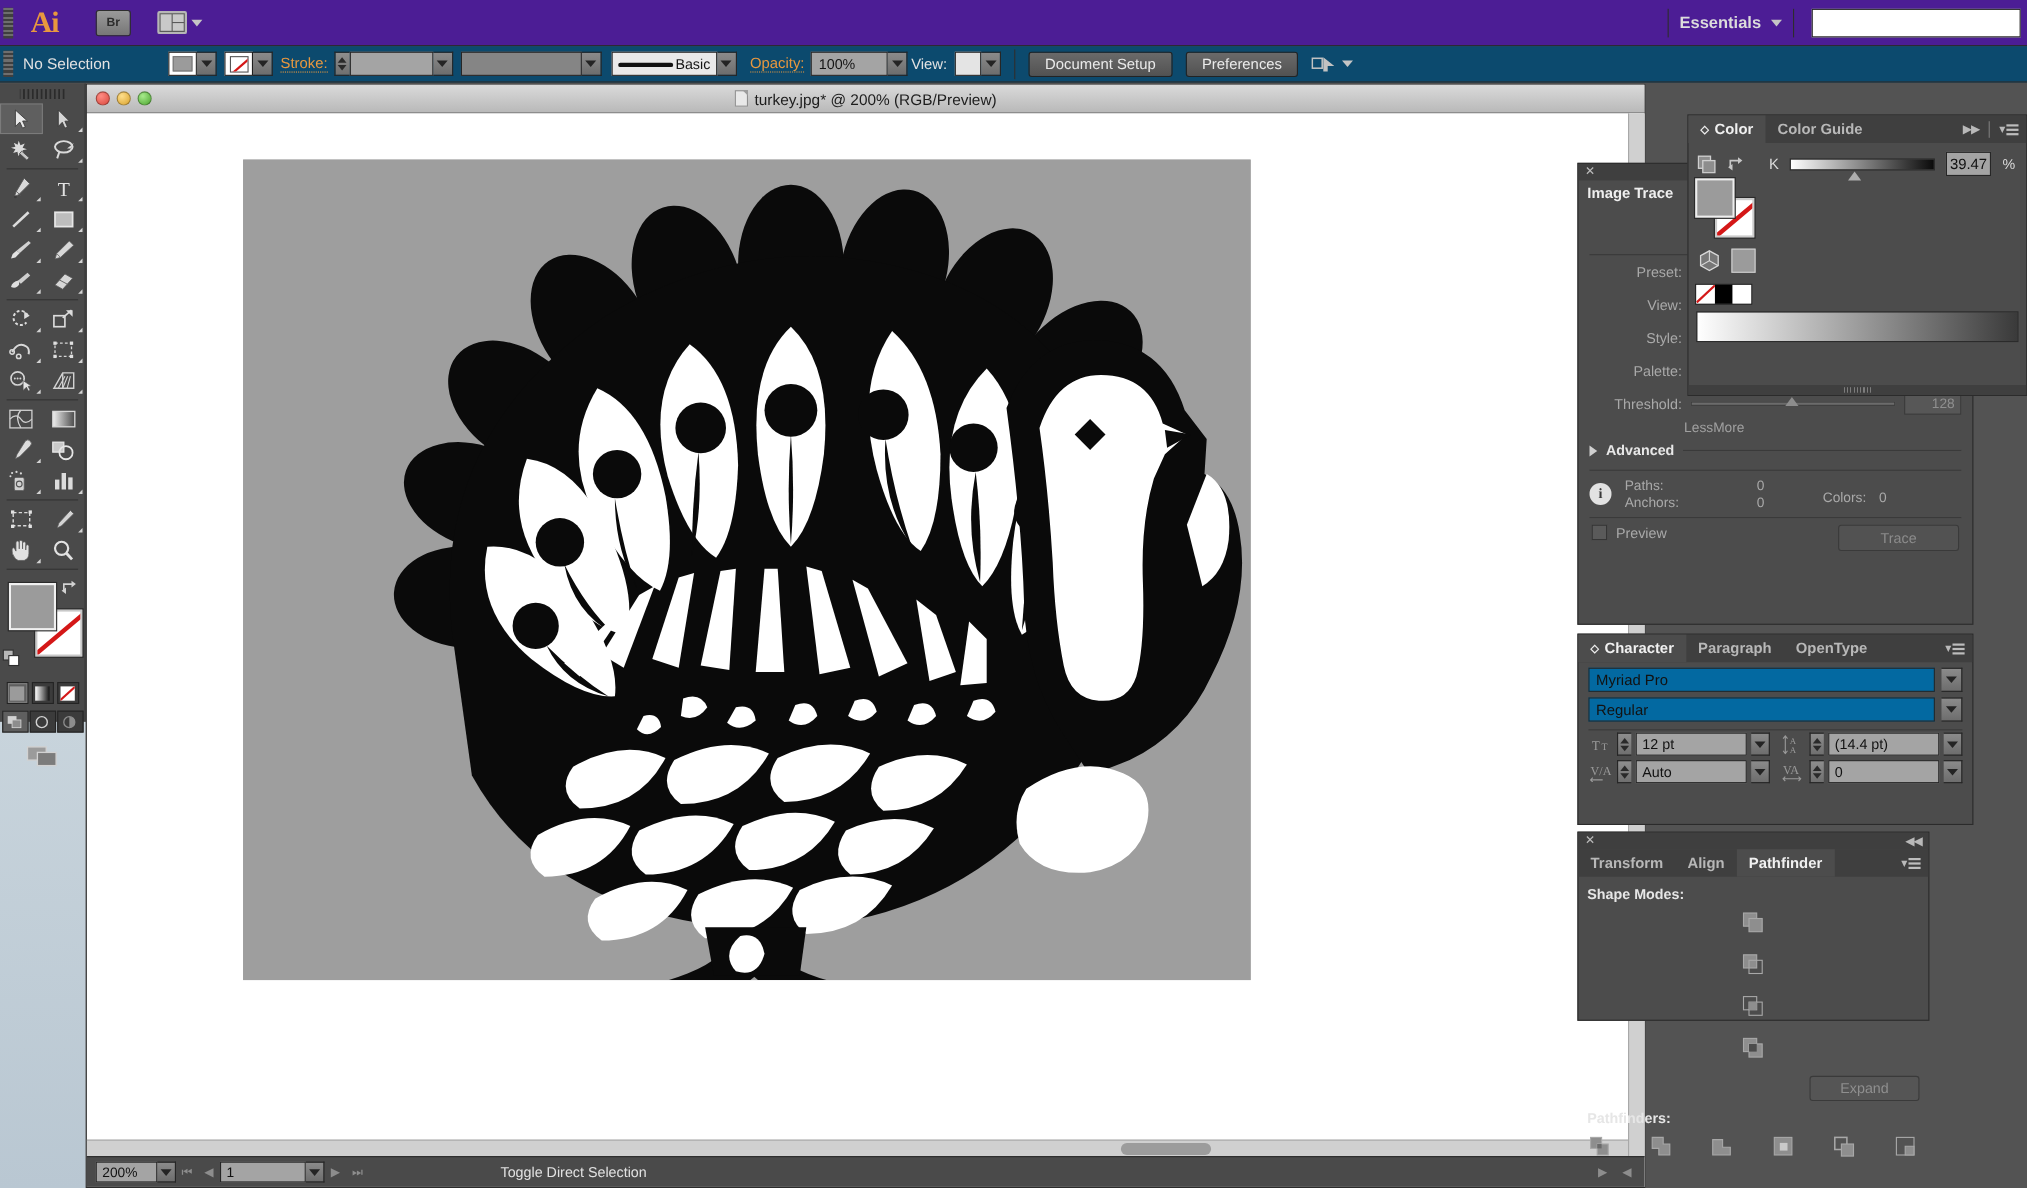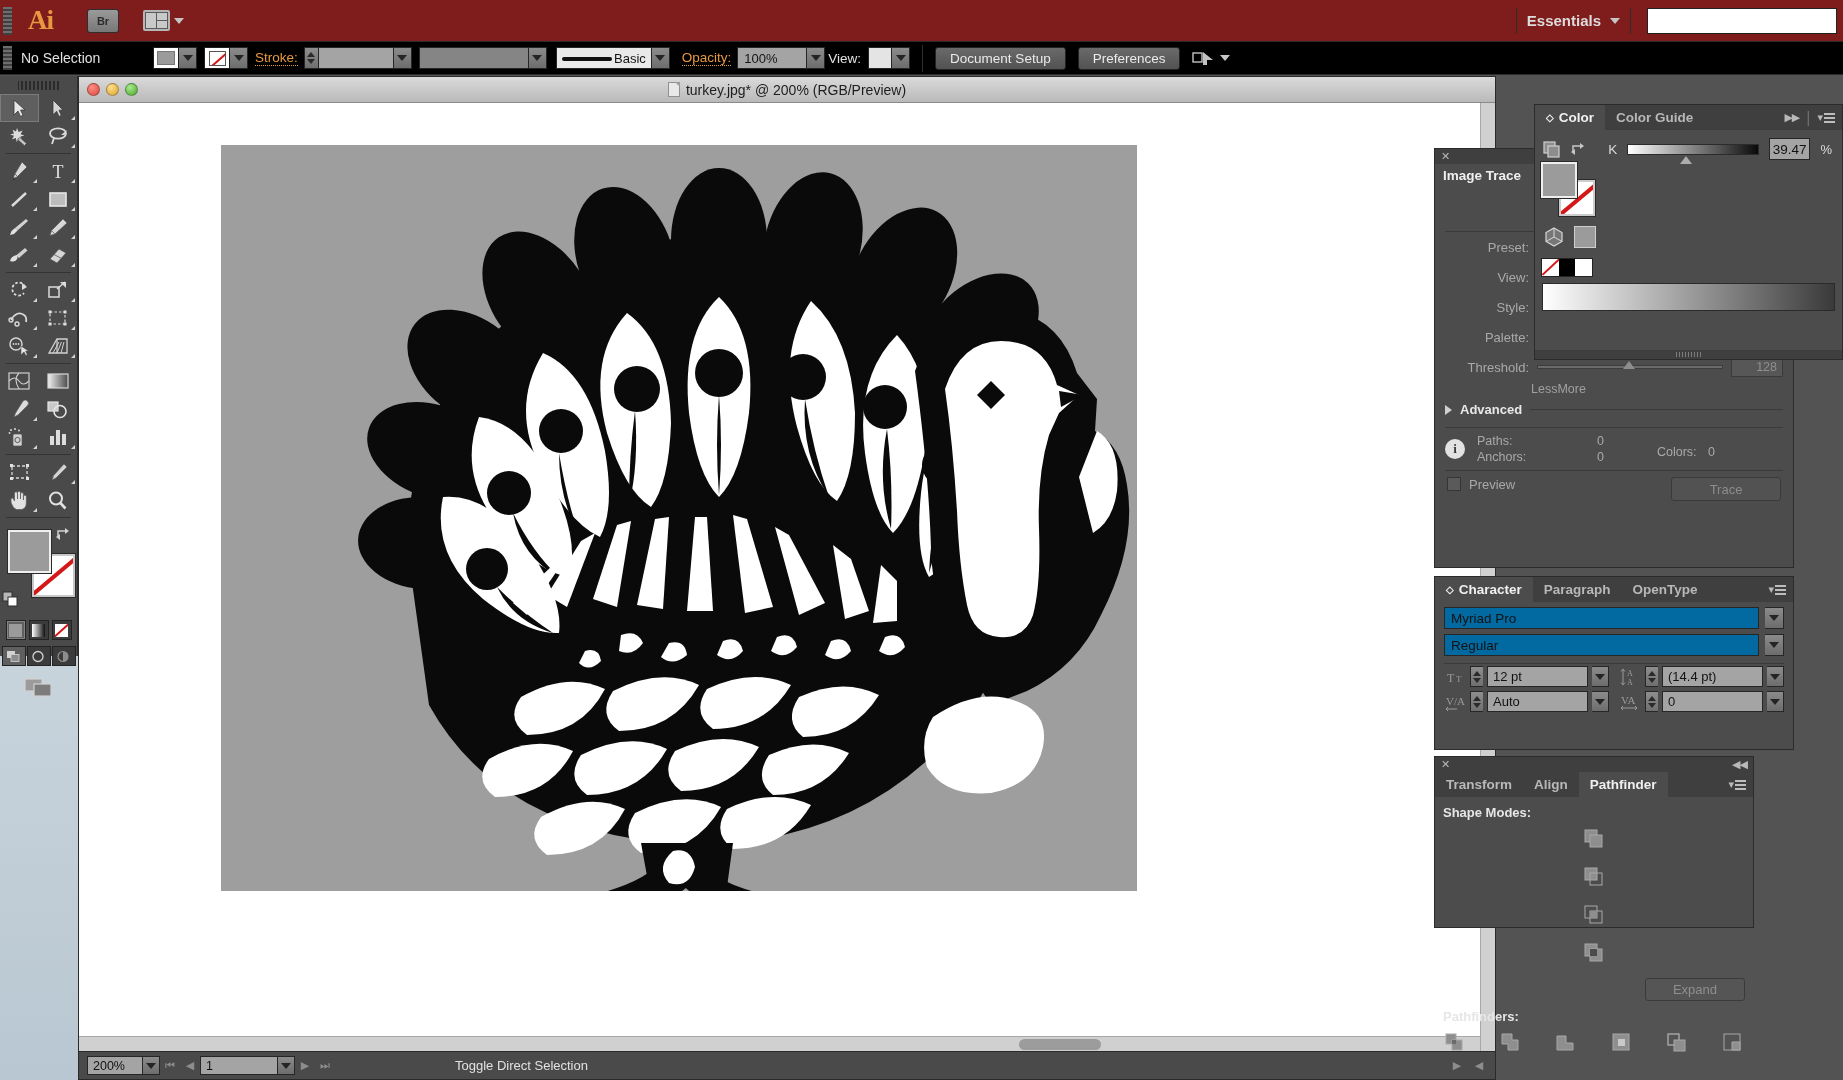--- a/index.html
+++ b/index.html
@@ -7,21 +7,21 @@
     width: 1843px; height: 1080px;
     background: #535353;
     font-family: "Liberation Sans", sans-serif;
     overflow: hidden;
   }
   #app { position: relative; width: 1843px; height: 1080px; }
 
   
   .appbar {
     position: absolute; left: 0; top: 0; width: 1843px; height: 42px;
-    background: #7f1d1d; border-bottom: 1px solid #2b2b2b;
+    background: #4c1d95; border-bottom: 1px solid #2b2b2b;
     display: flex; align-items: center;
   }
   .grip {
     width: 9px; height: 28px; margin-left: 3px;
     background: repeating-linear-gradient(to bottom,#6e6e6e 0,#6e6e6e 2px,#3f3f3f 2px,#3f3f3f 4px);
   }
   .ai-logo {
     margin-left: 16px; color: #e8983f; font-size: 27px; font-weight: bold;
     font-family: "Liberation Serif", serif; letter-spacing: -1px;
   }
@@ -50,21 +50,21 @@
   .ws-name { color: #dcdcdc; font-size: 15px; font-weight: bold; }
   .ws-caret { margin-left: 9px; }
   .searchbox {
     width: 190px; height: 26px; background: #ffffff; border: 1px solid #222;
     margin-right: 6px; margin-left: 6px;
   }
 
   
   .ctrlbar {
     position: absolute; left: 0; top: 42px; width: 1843px; height: 33px;
-    background: #000000; border-bottom: 1px solid #2b2b2b;
+    background: #0c4a6e; border-bottom: 1px solid #2b2b2b;
     display: flex; align-items: center; gap: 0;
   }
   .ctrl-grip {
     width: 9px; height: 24px; margin-left: 3px; margin-right: 9px;
     background: repeating-linear-gradient(to bottom,#6e6e6e 0,#6e6e6e 2px,#3f3f3f 2px,#3f3f3f 4px);
   }
   .sel-label { color: #e2e2e2; font-size: 14px; width: 132px; }
   .swatch-combo { display: flex; align-items: center; margin-right: 7px; }
   .sw-box {
     width: 26px; height: 22px; border: 1px solid #1e1e1e; background: #fff;

